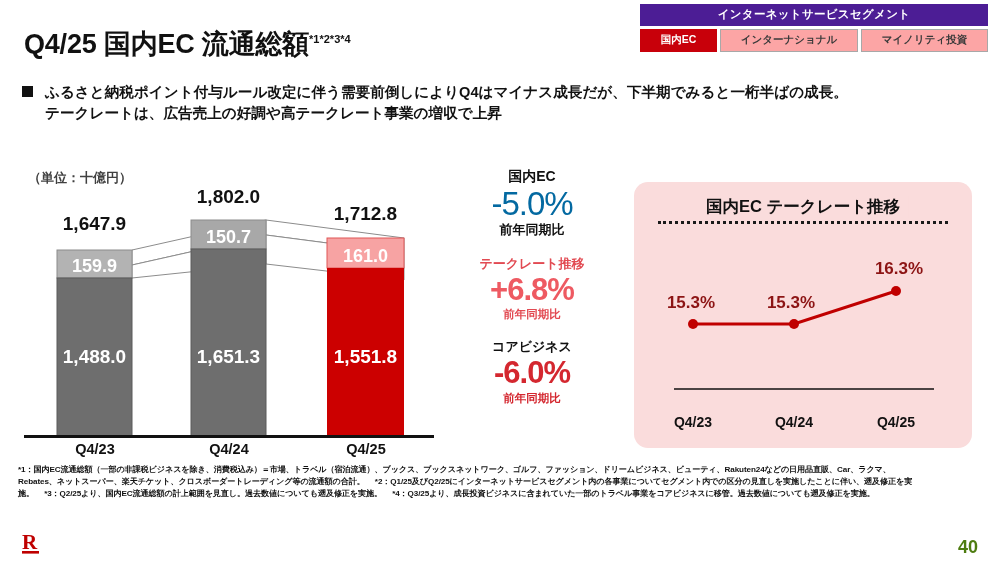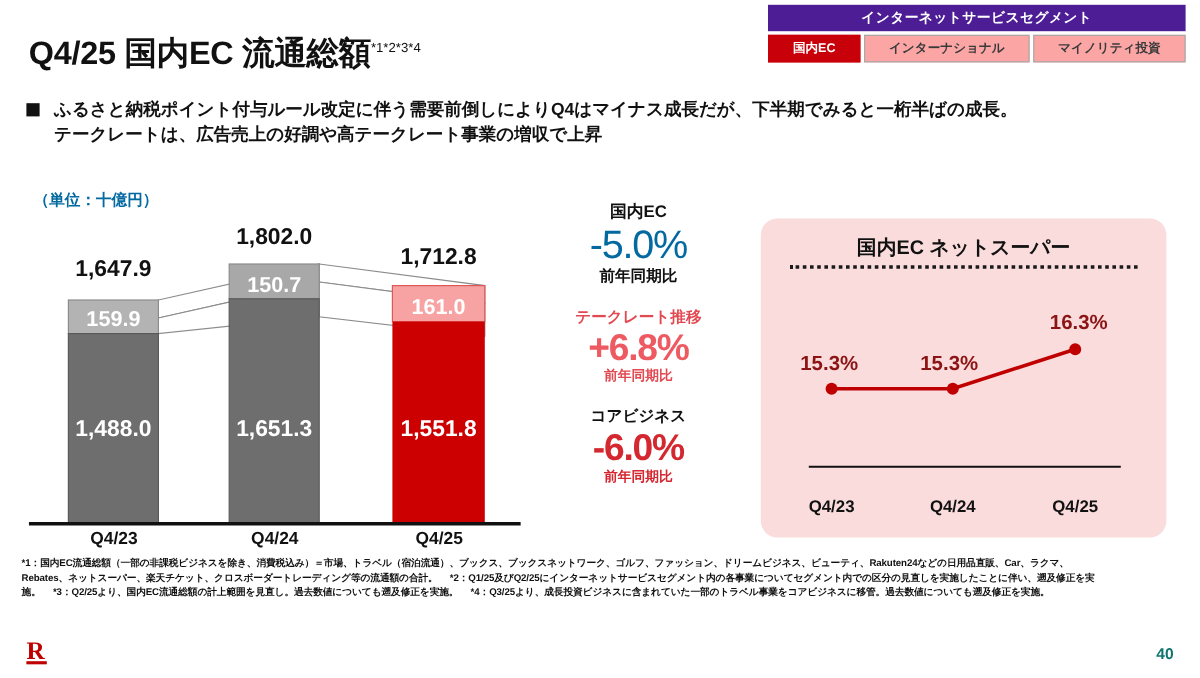--- a/index.html
+++ b/index.html
@@ -63,21 +63,21 @@
     top: 26px;
     left: 24px;
     font-size: 27px;
     font-weight: bold;
     letter-spacing: -0.2px;
     color: #111111;
     white-space: nowrap;
   }
   .slide-title .sup {
     font-size: 11px;
-    font-weight: normal;
+    font-weight: bold;
     vertical-align: super;
     letter-spacing: 0;
     margin-top: 48px;
   }
 
   
   .bullet-block {
     position: absolute;
     top: 82px;
     left: 22px;
@@ -96,25 +96,25 @@
   .bullet-text {
     font-size: 14.6px;
     font-weight: bold;
     line-height: 1.47;
     color: #111111;
   }
 
   
   .unit-label {
     position: absolute;
-    top: 158px;
+    top: 169px;
     left: 28px;
     font-size: 13px;
     font-weight: bold;
-    color: #0369a1;
+    color: #404040;
   }
 
   
   .bar-chart {
     position: absolute;
     left: 24px;
     top: 185px;
     width: 410px;
     height: 285px;
   }
@@ -283,23 +283,23 @@
     position: absolute;
     left: 20px;
     top: 530px;
     width: 30px;
     height: 28px;
   }
   .page-num {
     position: absolute;
     right: 22px;
     top: 537px;
-    font-size: 13px;
-    font-weight: bold;
-    color: #0f766e;
+    font-size: 18px;
+    font-weight: bold;
+    color: #4d7c0f;
   }
 </style>
 </head>
 <body>
 
 <div id="slide">
 
   <div class="seg-nav">
     <div class="seg-nav-title">インターネットサービスセグメント</div>
     <div class="seg-tabs">
@@ -378,21 +378,21 @@
     <div class="kpi-group">
       <div class="kpi-head-red2">コアビジネス</div>
       <div class="kpi-value-red2">-6.0%</div>
       <div class="kpi-sub-red2">前年同期比</div>
     </div>
   </div>
 
   <div class="rate-panel">
     <div class="rate-title-wrap">
       <div class="rate-dotline"></div>
-      <div class="rate-title">国内EC ネットスーパー</div>
+      <div class="rate-title">国内EC テークレート推移</div>
     </div>
 
     <div class="rate-plot">
       <svg width="338" height="160" viewBox="0 0 338 160">
         <polyline points="59,88 160,88 262,55" fill="none" stroke="#c00000" stroke-width="3"></polyline>
         <circle cx="59" cy="88" r="5" fill="#c00000"></circle>
         <circle cx="160" cy="88" r="5" fill="#c00000"></circle>
         <circle cx="262" cy="55" r="5" fill="#c00000"></circle>
 
         <text x="57" y="72" text-anchor="middle" font-family="Liberation Sans, sans-serif" font-size="17" font-weight="bold" fill="#8c1414">15.3%</text>

